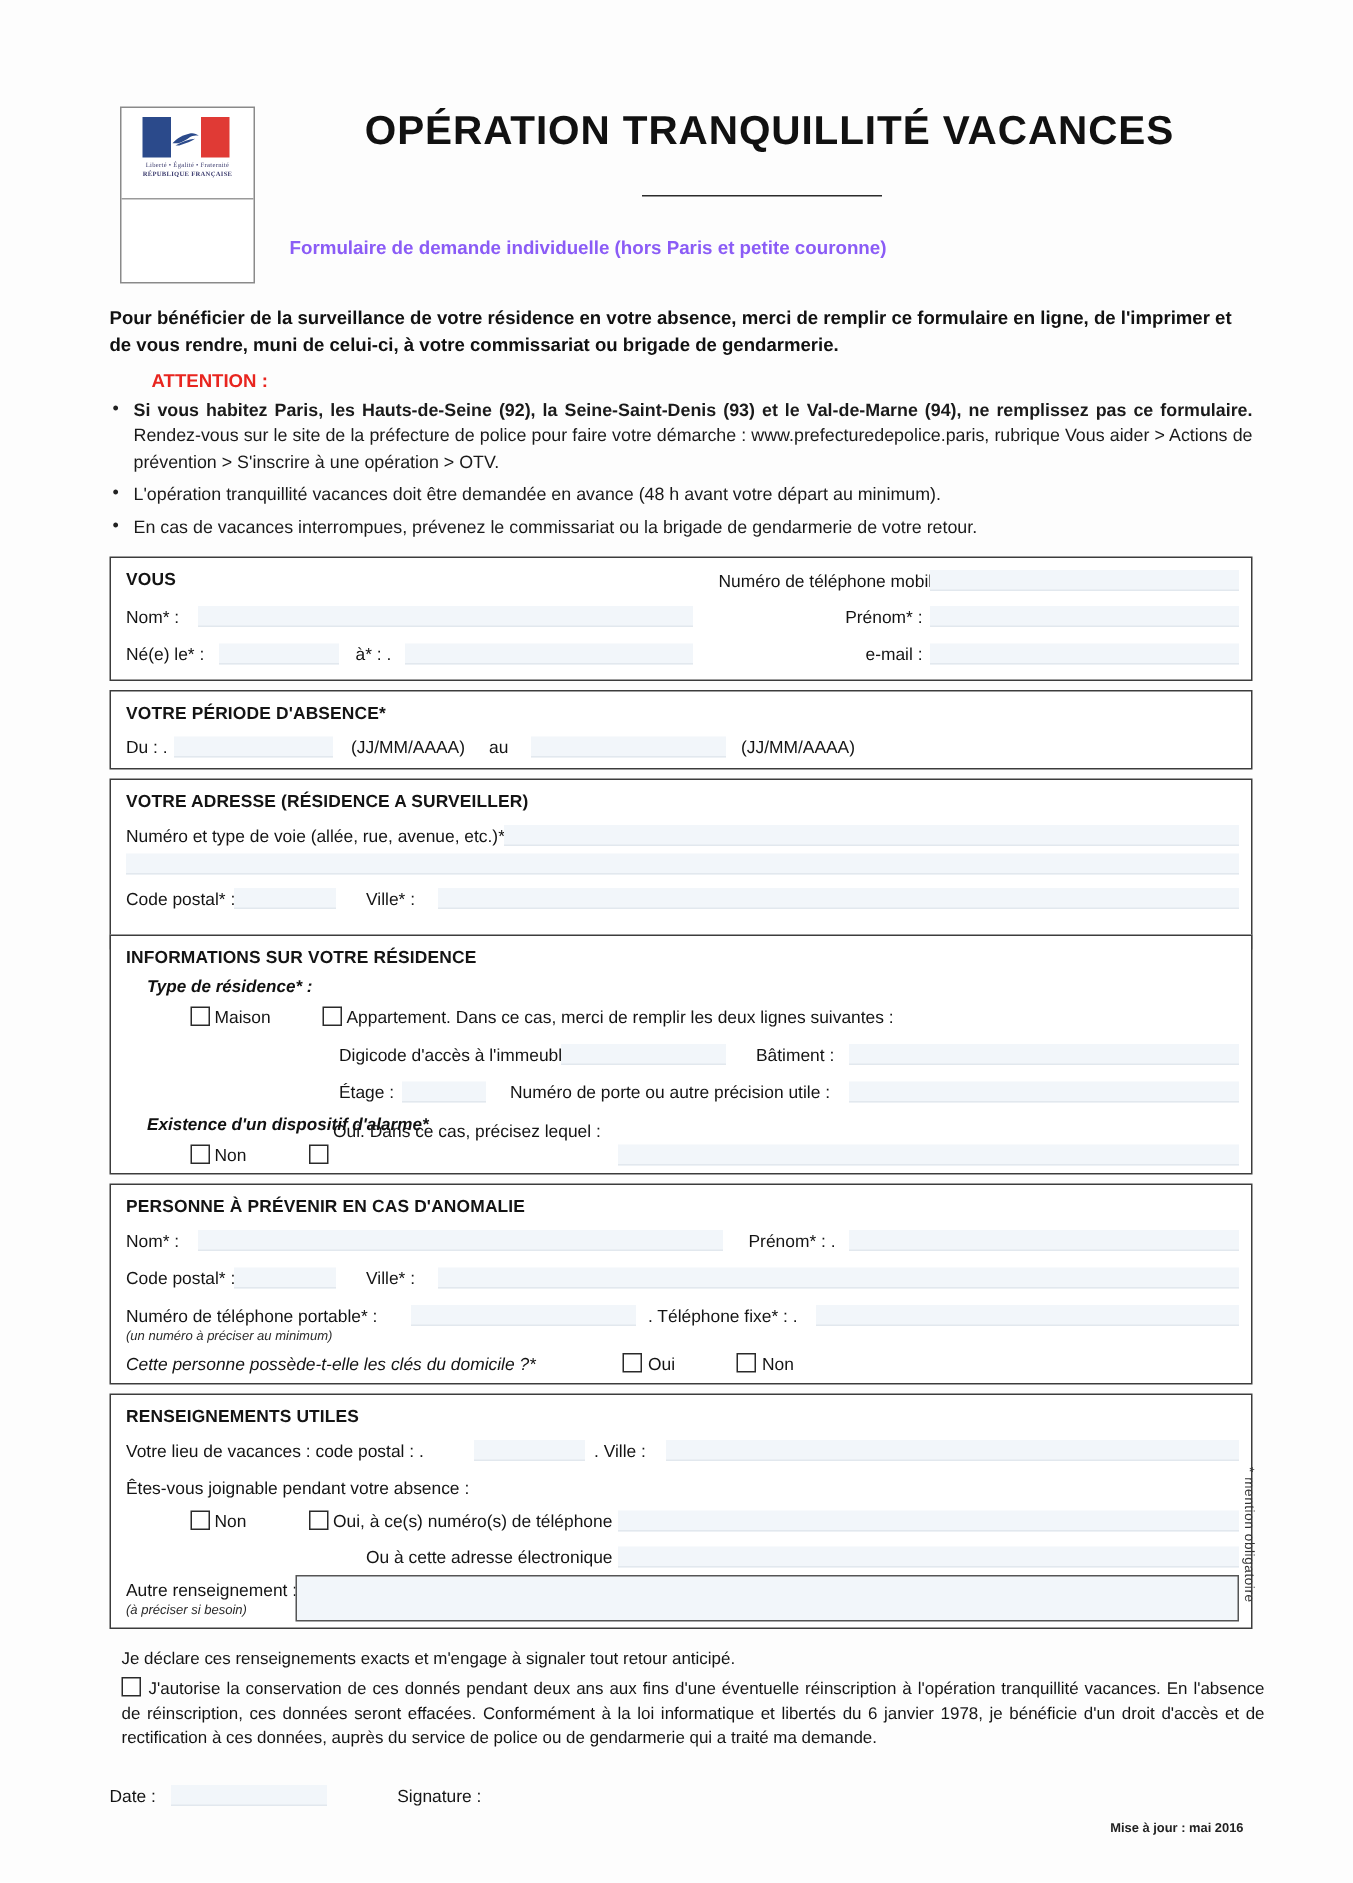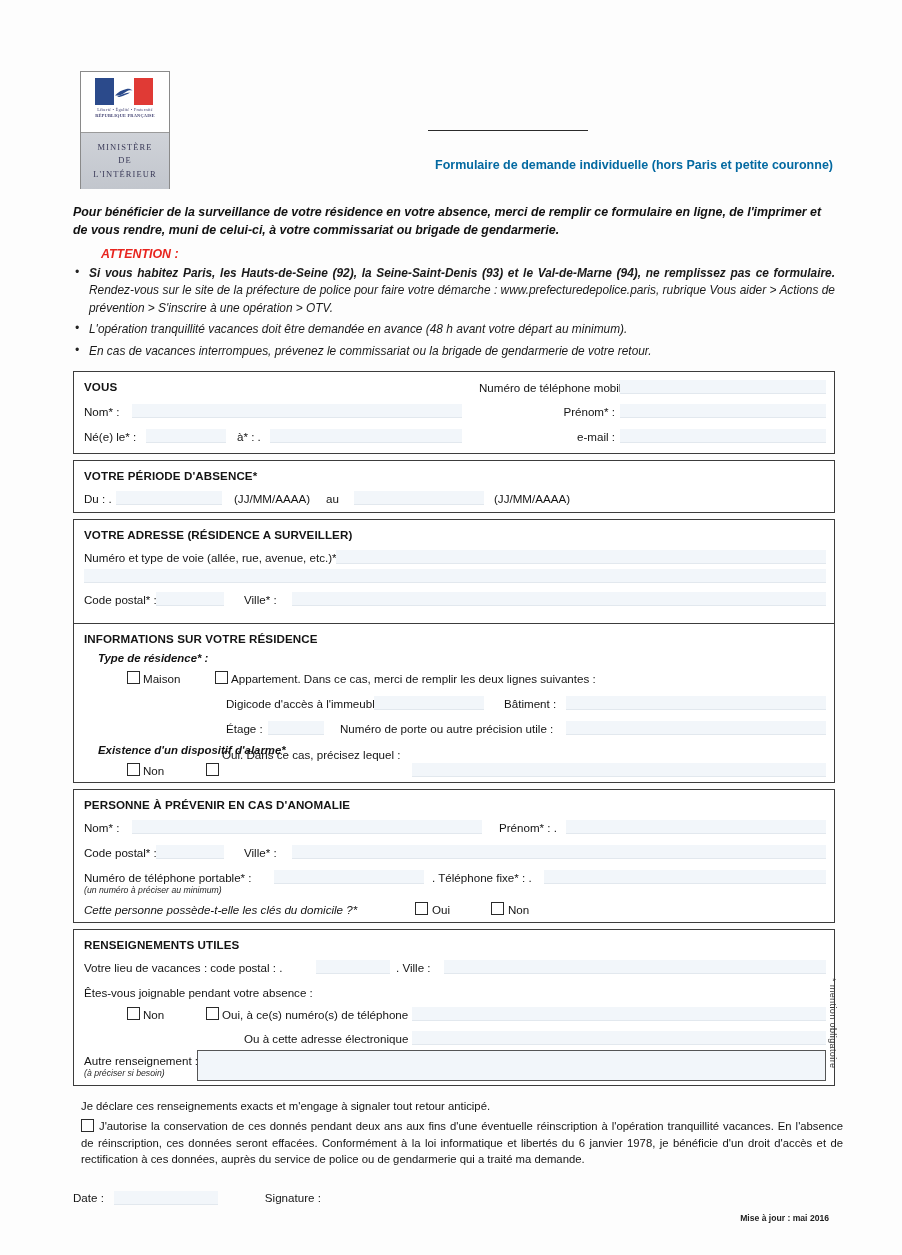--- a/index.html
+++ b/index.html
@@ -91,31 +91,30 @@
   .title-rule {
     position: absolute;
     left: 355px; top: 68px;
     width: 160px; height: 0;
     border-top: 1.6px solid #2b2b2b;
   }
   .subtitle {
     position: absolute;
     left: 120px; top: 96px;
     width: 640px;
-    text-align: right;
+    text-align: left;
     font-size: 12.5px;
     font-weight: 700;
-    color: #0369a1;
+    color: #8b5cf6;
   }
   
   .intro {
     position: absolute;
     left: 73px; top: 203px;
     width: 762px;
-    font-style: italic;
   }
   .intro-lead {
     font-size: 12.4px;
     font-weight: 700;
     line-height: 1.48;
     color: #111;
   }
   .attention {
     margin-top: 7px;
     font-size: 12.4px;
@@ -240,27 +239,23 @@
               <path d="M8 24 C16 19, 25 16, 34 15 C30 18, 22 21, 13 24 Z" fill="#2b4a8b"></path>
             </svg>
           </div>
           <div class="rouge"></div>
         </div>
         <div class="logo-devise">
           <span>Liberté • Égalité • Fraternité</span>
           <b>RÉPUBLIQUE FRANÇAISE</b>
         </div>
       </div>
-      <div class="logo-bottom">
-        <span>MINISTÈRE</span>
-        <span>DE</span>
-        <span>L'INTÉRIEUR</span>
-      </div>
     </div>
 
+    <div class="title">OPÉRATION TRANQUILLITÉ VACANCES</div>
     <div class="title-rule"></div>
     <div class="subtitle">Formulaire de demande individuelle (hors Paris et petite couronne)</div>
   </div>
 
   <div class="intro">
     <div class="intro-lead">Pour bénéficier de la surveillance de votre résidence en votre absence, merci de remplir ce formulaire en ligne, de l'imprimer et de vous rendre, muni de celui-ci, à votre commissariat ou brigade de gendarmerie.</div>
     <div class="attention">ATTENTION :</div>
     <ul class="bullets">
       <li><span class="b">Si vous habitez Paris, les Hauts-de-Seine (92), la Seine-Saint-Denis (93) et le Val-de-Marne (94), ne remplissez pas ce formulaire.</span><span> Rendez-vous sur le site de la préfecture de police pour faire votre démarche : www.prefecturedepolice.paris, rubrique Vous aider &gt; Actions de prévention &gt; S'inscrire à une opération &gt; OTV.</span></li>
       <li>L'opération tranquillité vacances doit être demandée en avance (48 h avant votre départ au minimum).</li>

